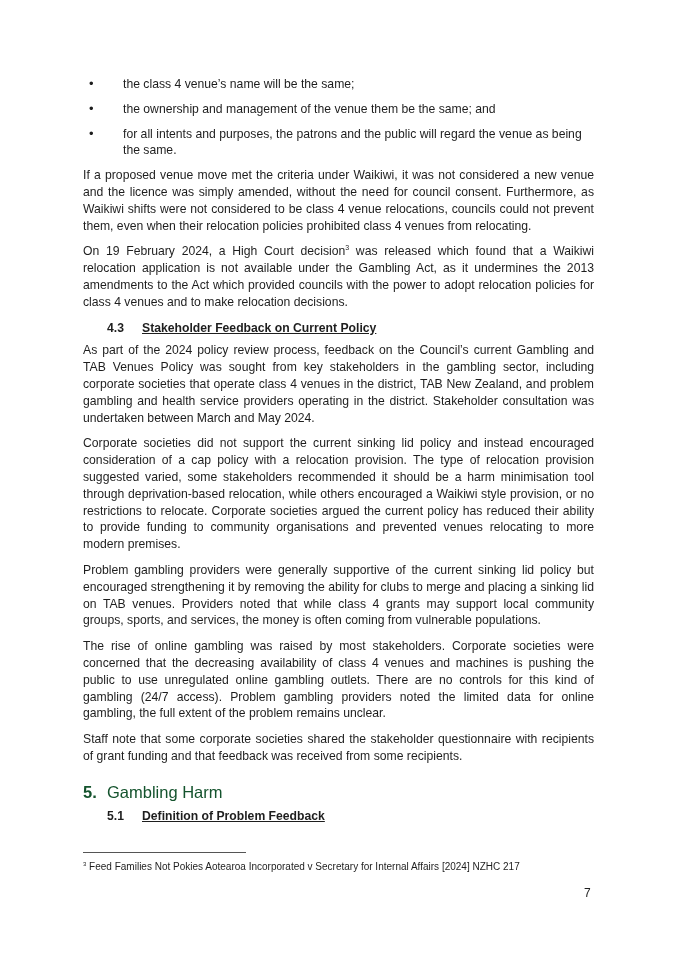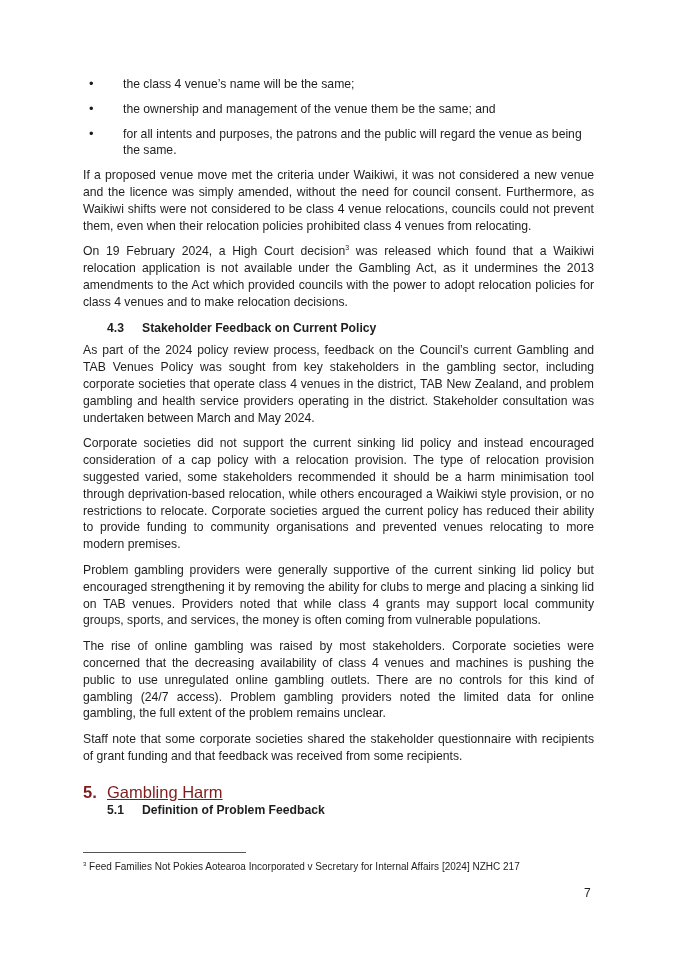--- a/index.html
+++ b/index.html
@@ -40,29 +40,29 @@
       top: 0;
       font-size: 13px;
     }
     .para { margin-bottom: 9px; }
     .subhead {
       font-weight: bold;
       font-size: 12.2px;
       line-height: 16.8px;
       margin: 0 0 6px 0;
       padding-left: 24px;
+      text-decoration: underline;
     }
     .subhead .num { display: inline-block; width: 35px; }
     .heading {
-      color: #7f1d1d;
+      color: #14532d;
       font-size: 16.5px;
       font-weight: normal;
-      margin: 17px 0 0 0;
+      margin: 17px 0 6px 0;
       line-height: 20px;
-      text-decoration: underline;
     }
     .heading .num { display: inline-block; width: 24px; font-weight: bold; }
     sup { font-size: 7px; vertical-align: 5px; line-height: 0; }
     .footnote-rule {
       position: absolute;
       left: 83px;
       top: 852px;
       width: 163px;
       height: 0;
       border-top: 1px solid #555;

